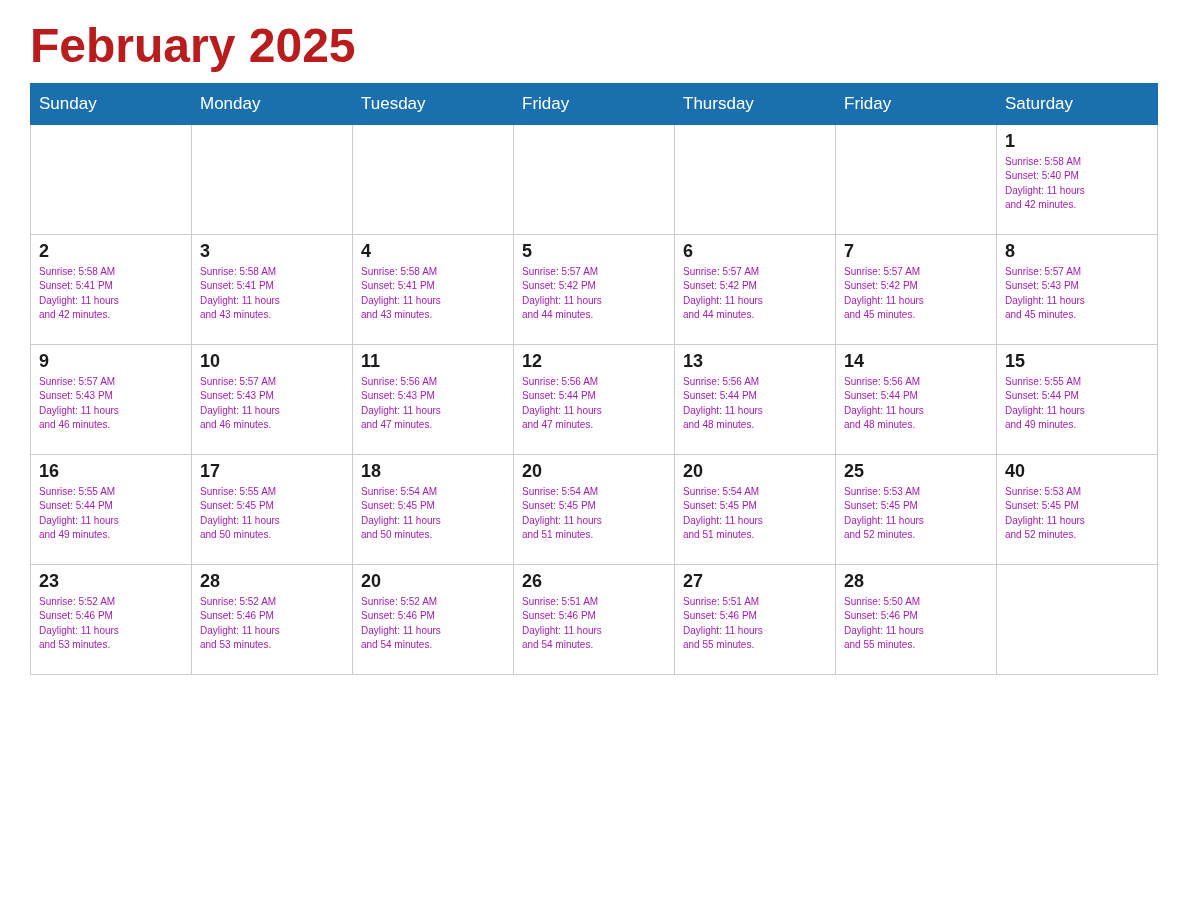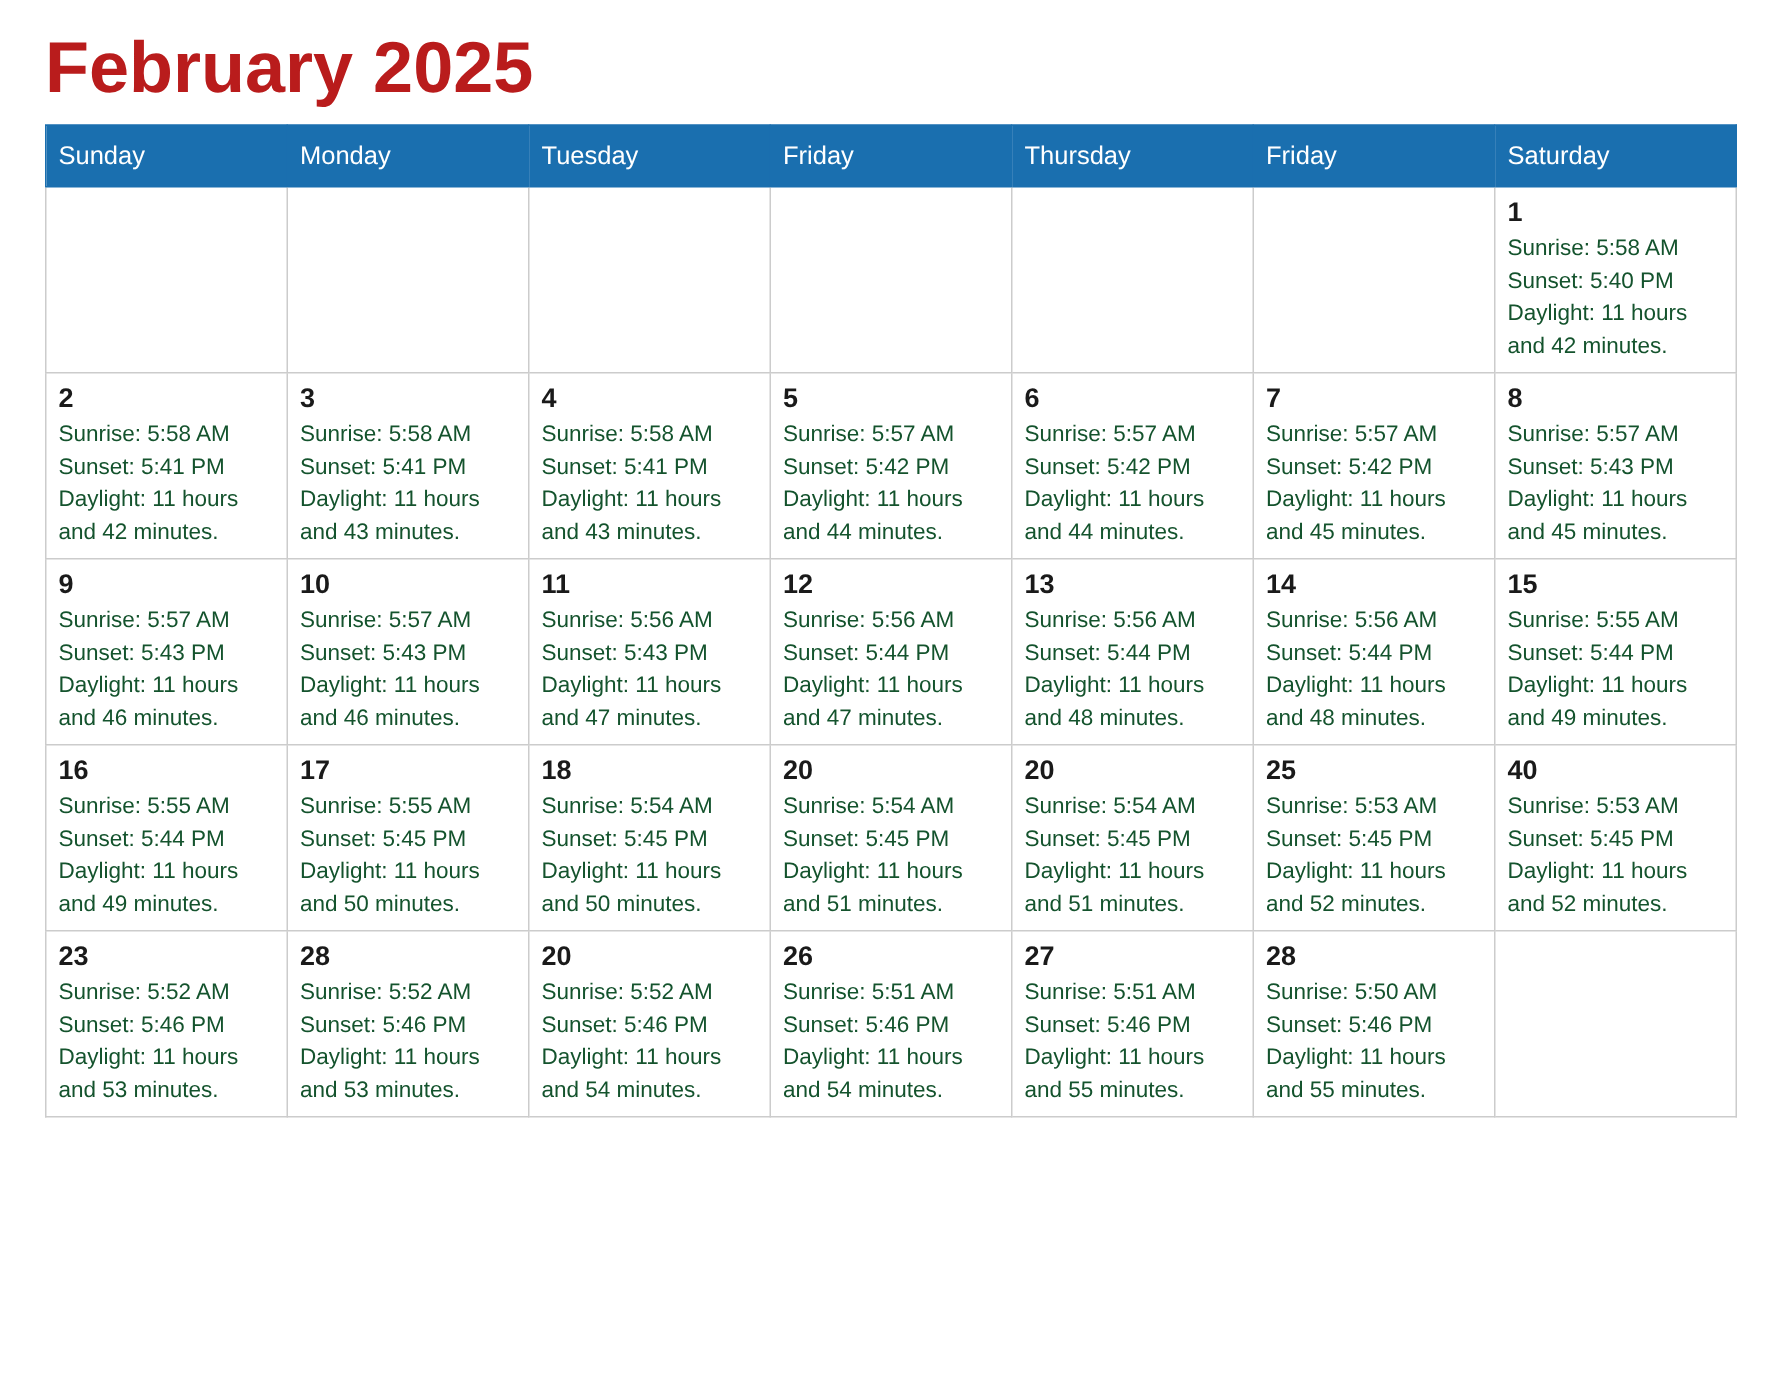--- a/index.html
+++ b/index.html
@@ -81,22 +81,22 @@
       height: 110px;
     }
     .day-number {
       font-size: 18px;
       font-weight: bold;
       color: #1a1a1a;
       display: block;
       margin-bottom: 3px;
     }
     .day-info {
-      font-size: 15px;
-      color: #14532d;
+      font-size: 10px;
+      color: #a21caf;
       line-height: 1.45;
     }
     .empty-cell {
       background: #fff;
     }
     .row-separator td {
       border-top: 2px solid #1a6faf;
     }
   </style>
 </head>

